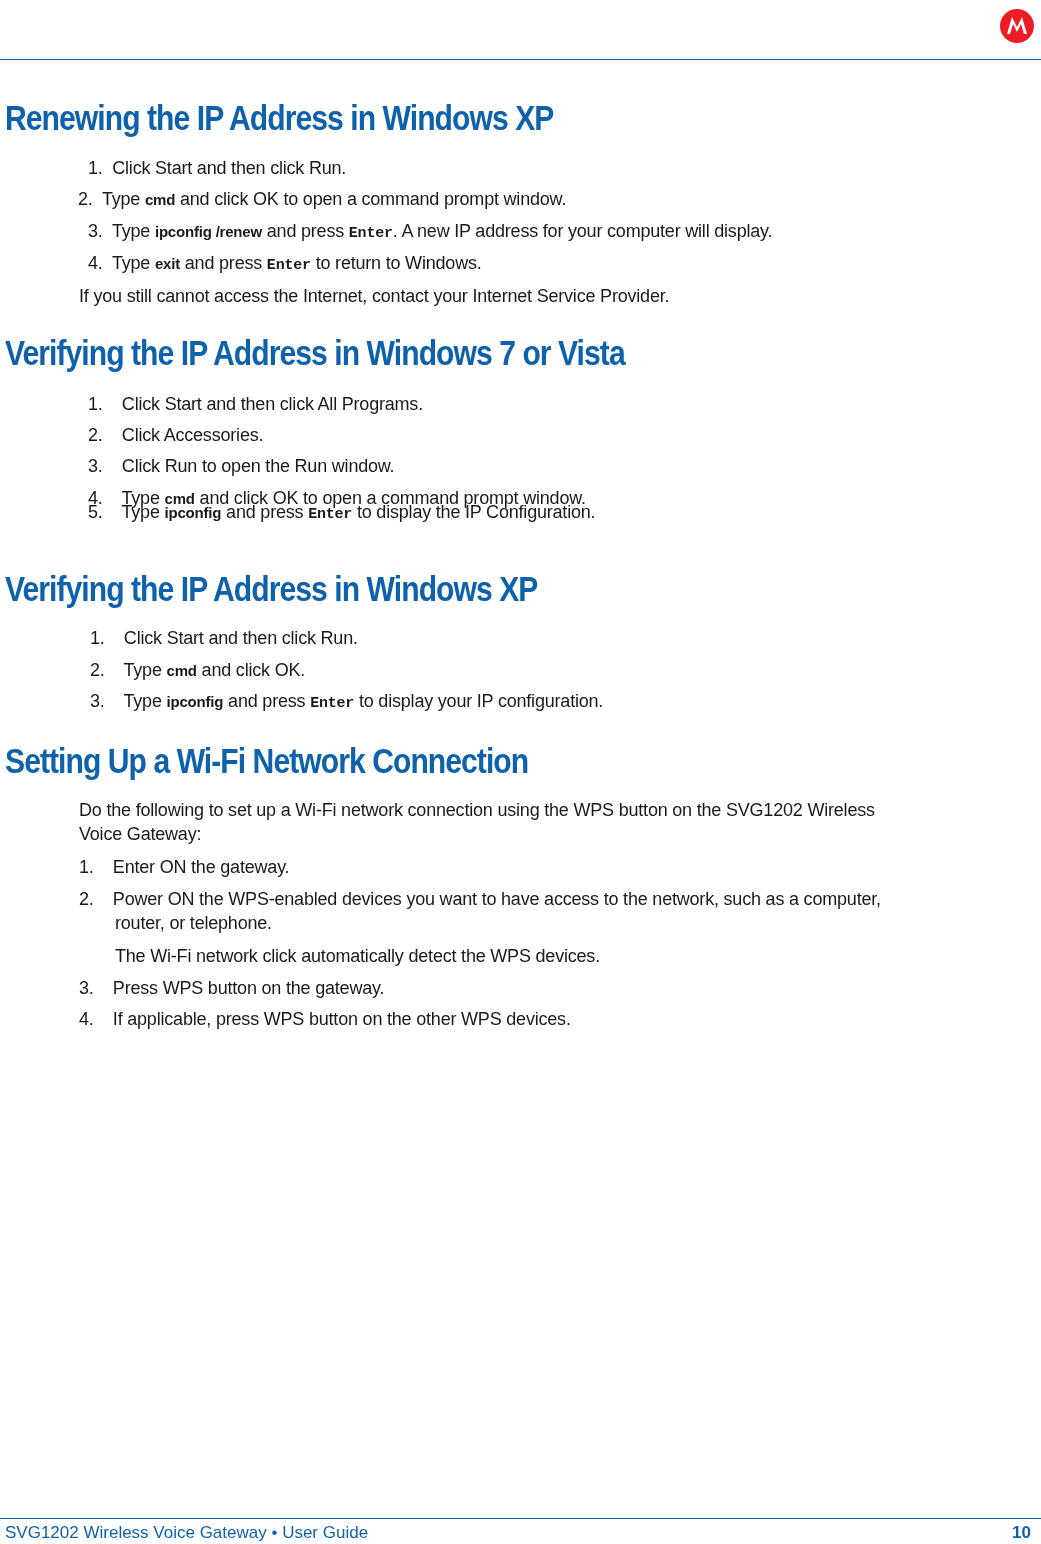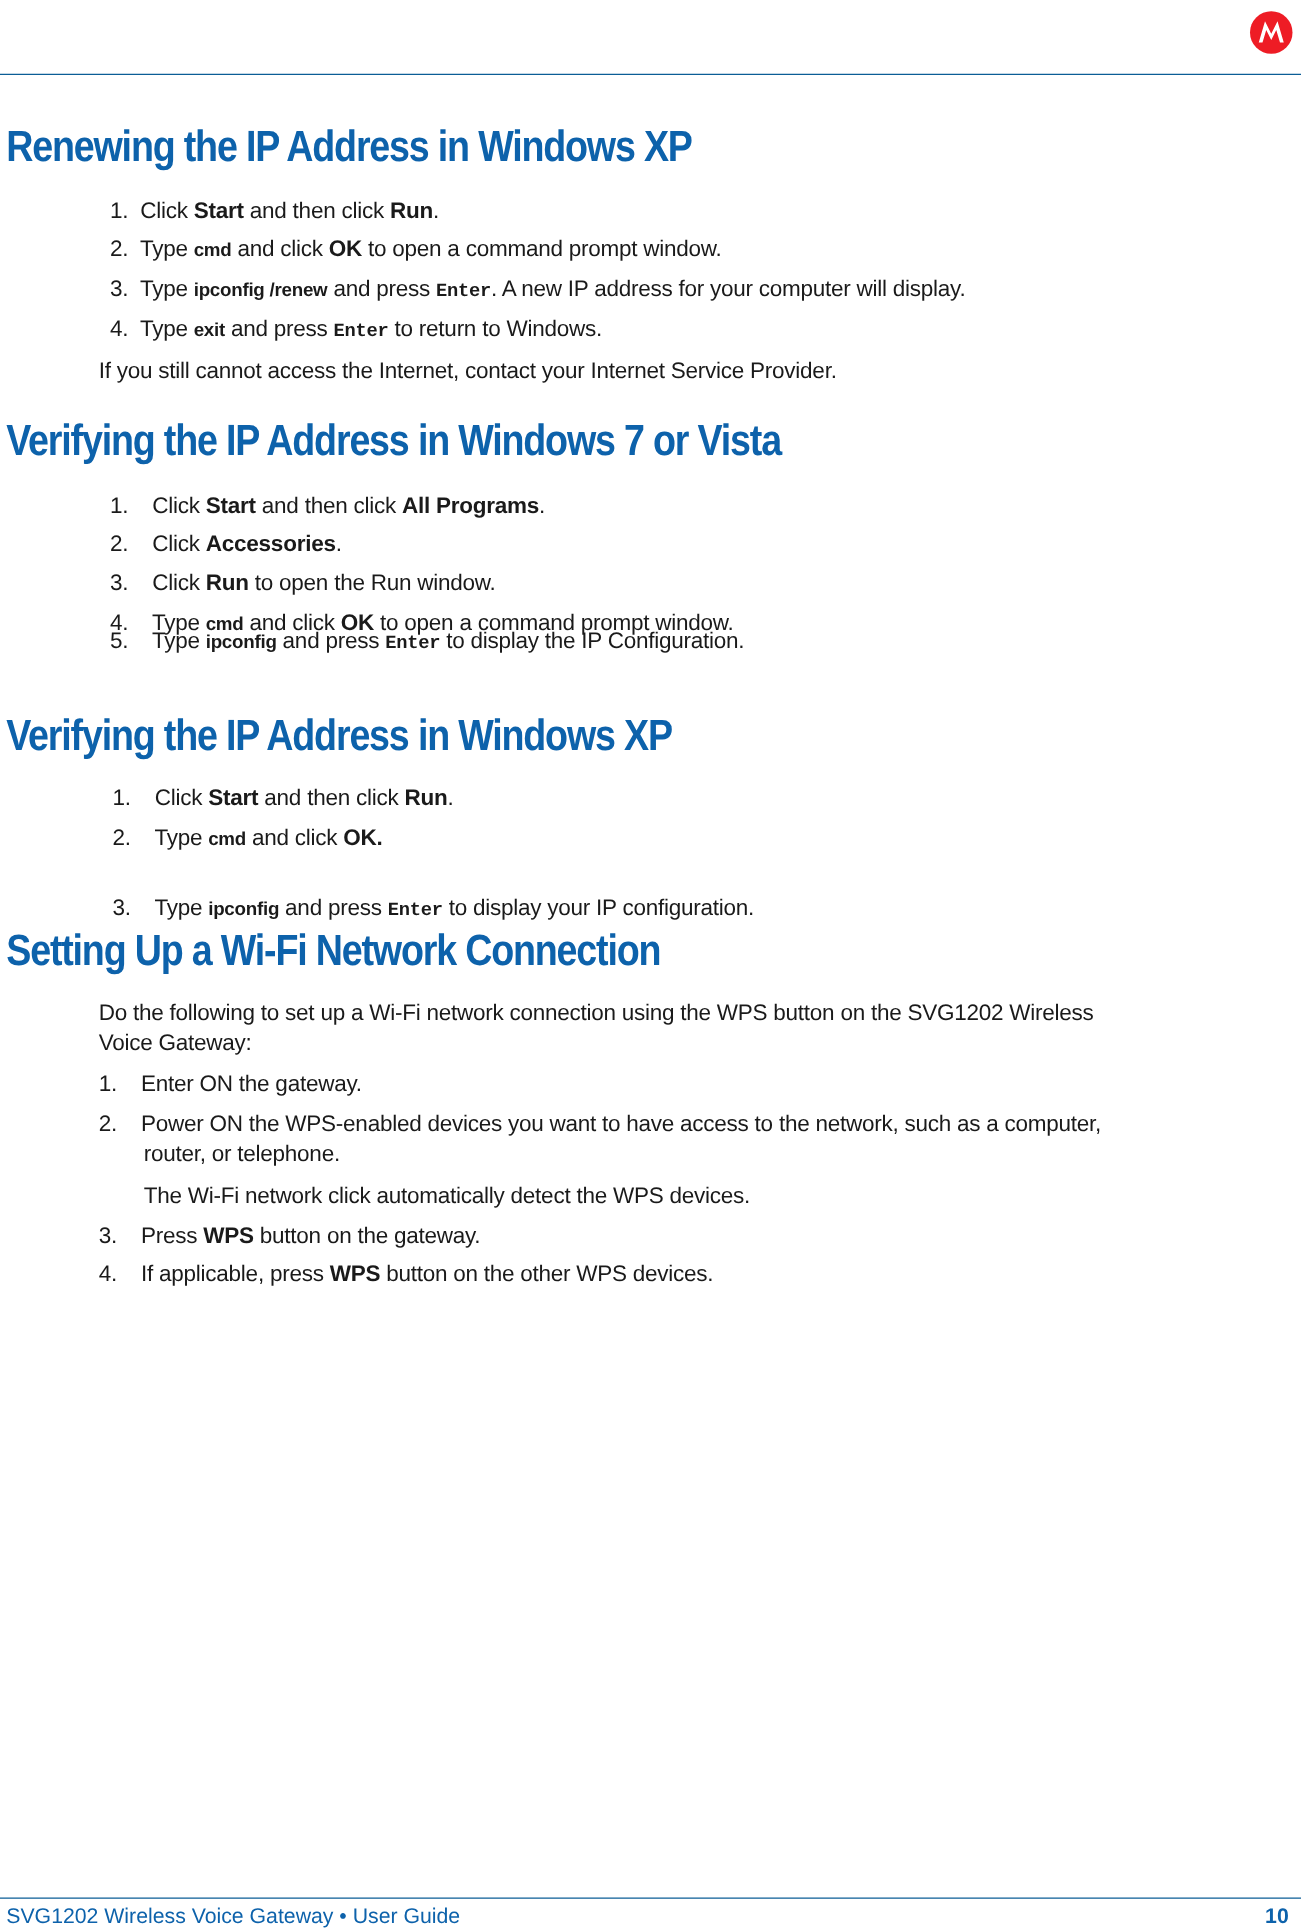--- a/index.html
+++ b/index.html
@@ -19,42 +19,42 @@
     position: absolute; left: 5px; margin: 0;
     font-family: "Liberation Sans", sans-serif; font-weight: bold;
     font-size: 35px; color: #0d62ab; letter-spacing: -1.1px;
     transform: scaleX(0.86); transform-origin: left center; white-space: nowrap;
   }
   .line {
     position: absolute; font-size: 18px; white-space: nowrap; color: #1a1a1a;
     letter-spacing: -0.2px;
   }
   .num { display: inline-block; }
-  b { font-weight: bold; }
+  b { font-weight: normal; }
   .cmd { font-weight: bold; font-size: 15px; }
   .mono { font-family: "Liberation Mono", monospace; font-weight: bold; font-size: 15px; }
 
   .footer-left { position: absolute; left: 5px; top: 1523px; font-size: 17px; color: #0d62ab; white-space: nowrap; }
   .footer-right { position: absolute; right: 10px; top: 1523px; font-size: 17px; font-weight: bold; color: #0d62ab; }
 </style>
 </head>
 <body>
 
 <div class="logo">
   <svg width="34" height="34" viewBox="0 0 34 34">
     <path d="M7 25 L12 8 L17 18 L22 8 L27 25 L24 25 L21 15 L17 23 L13 15 L10 25 Z" fill="#ffffff"></path>
   </svg>
 </div>
 <div class="rule-top"></div>
 
 <h1 class="section" style="top:98px;">Renewing the IP Address in Windows XP</h1>
 <div class="line" style="left:88px; top:158px;">
   <span class="num">1.</span>&nbsp; <span>Click </span><b>Start</b><span> and then click </span><b>Run</b><span>.</span>
 </div>
-<div class="line" style="left:88px; top:189px;text-align:center;">
+<div class="line" style="left:78px; top:189px;text-align:center;">
   <span class="num">2.</span>&nbsp; <span>Type </span><span class="cmd">cmd</span><span> and click </span><b>OK</b><span> to open a command prompt window.</span>
 </div>
 <div class="line" style="left:88px; top:221px;">
   <span class="num">3.</span>&nbsp; <span>Type </span><span class="cmd">ipconfig /renew</span><span> and press </span><span class="mono">Enter</span><span>. A new IP address for your computer will display.</span>
 </div>
 <div class="line" style="left:88px; top:253px;">
   <span class="num">4.</span>&nbsp; <span>Type </span><span class="cmd">exit</span><span> and press </span><span class="mono">Enter</span><span> to return to Windows.</span>
 </div>
 <div class="line" style="left:79px; top:286px;">If you still cannot access the Internet, contact your Internet Service Provider.</div>
 
@@ -75,21 +75,21 @@
   <span class="num">5.</span>&nbsp;&nbsp;&nbsp; <span>Type </span><span class="cmd">ipconfig</span><span> and press </span><span class="mono">Enter</span><span> to display the IP Configuration.</span>
 </div>
 
 <h1 class="section" style="top:569px;">Verifying the IP Address in Windows XP</h1>
 <div class="line" style="left:90px; top:628px;">
   <span class="num">1.</span>&nbsp;&nbsp;&nbsp; <span>Click </span><b>Start</b><span> and then click </span><b>Run</b><span>.</span>
 </div>
 <div class="line" style="left:90px; top:660px;">
   <span class="num">2.</span>&nbsp;&nbsp;&nbsp; <span>Type </span><span class="cmd">cmd</span><span> and click </span><b>OK.</b>
 </div>
-<div class="line" style="left:90px; top:716px;">
+<div class="line" style="left:90px; top:691px;">
   <span class="num">3.</span>&nbsp;&nbsp;&nbsp; <span>Type </span><span class="cmd">ipconfig</span><span> and press </span><span class="mono">Enter</span><span> to display your IP configuration.</span>
 </div>
 
 <h1 class="section" style="top:741px;">Setting Up a Wi-Fi Network Connection</h1>
 <div class="line" style="left:79px; top:800px;">Do the following to set up a Wi-Fi network connection using the WPS button on the SVG1202 Wireless</div>
 <div class="line" style="left:79px; top:824px;text-align:right;">Voice Gateway:</div>
 <div class="line" style="left:79px; top:857px;">
   <span class="num">1.</span>&nbsp;&nbsp;&nbsp; <span>Enter ON the gateway.</span>
 </div>
 <div class="line" style="left:79px; top:889px;">

